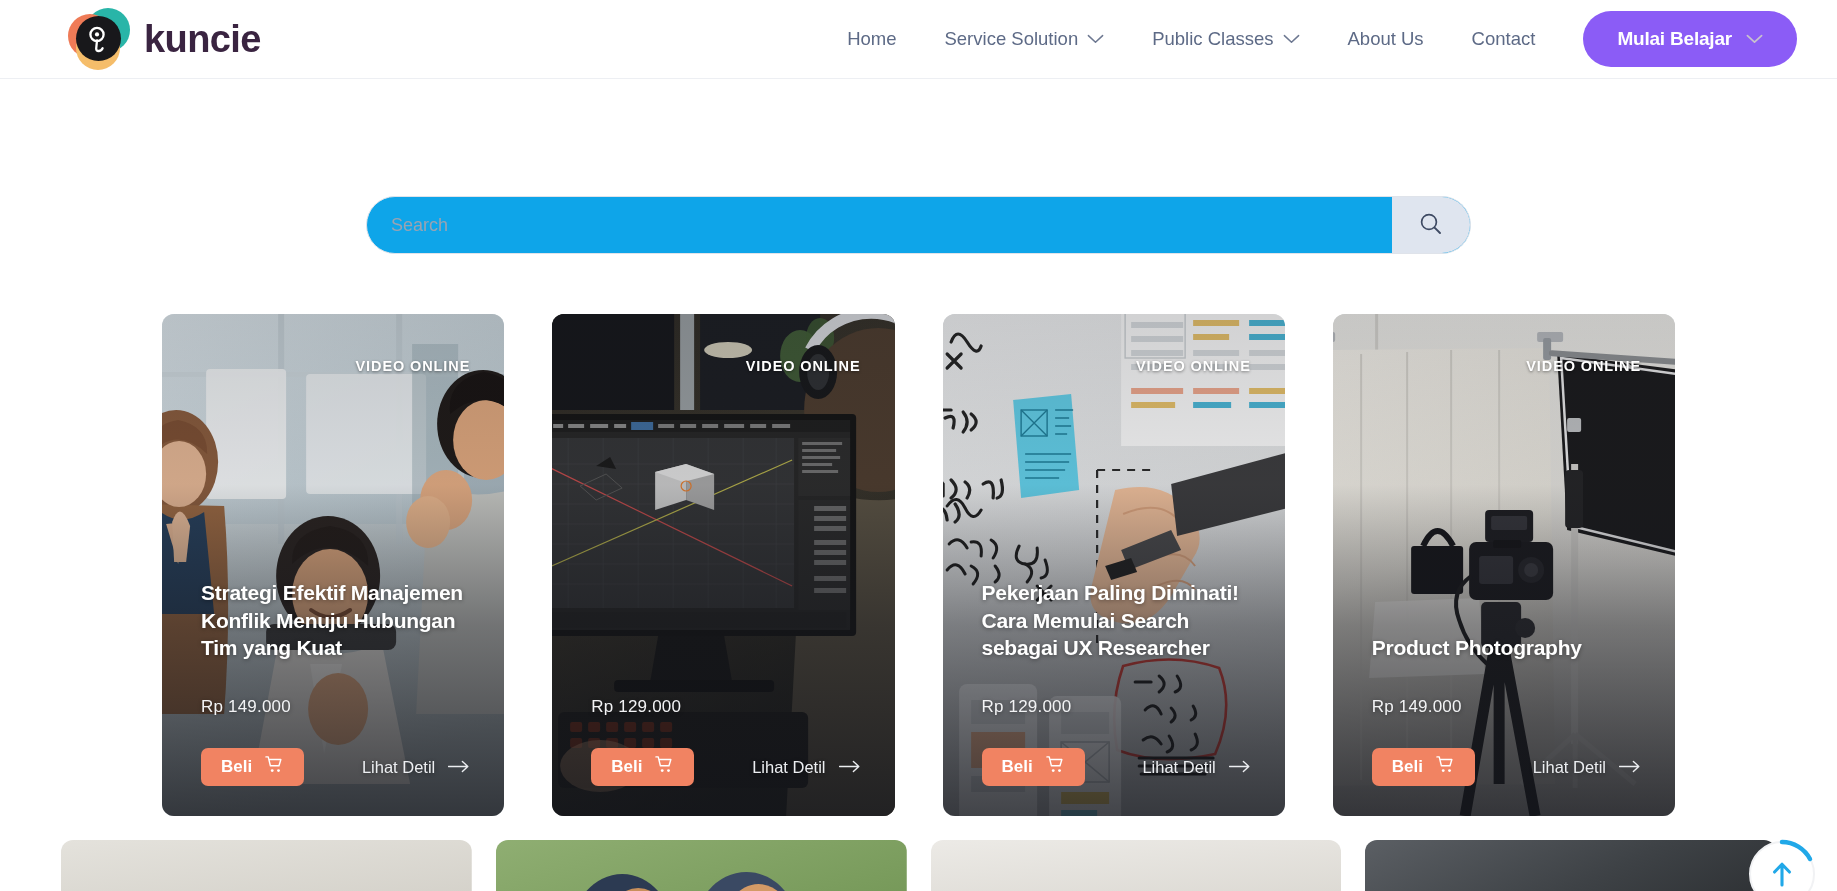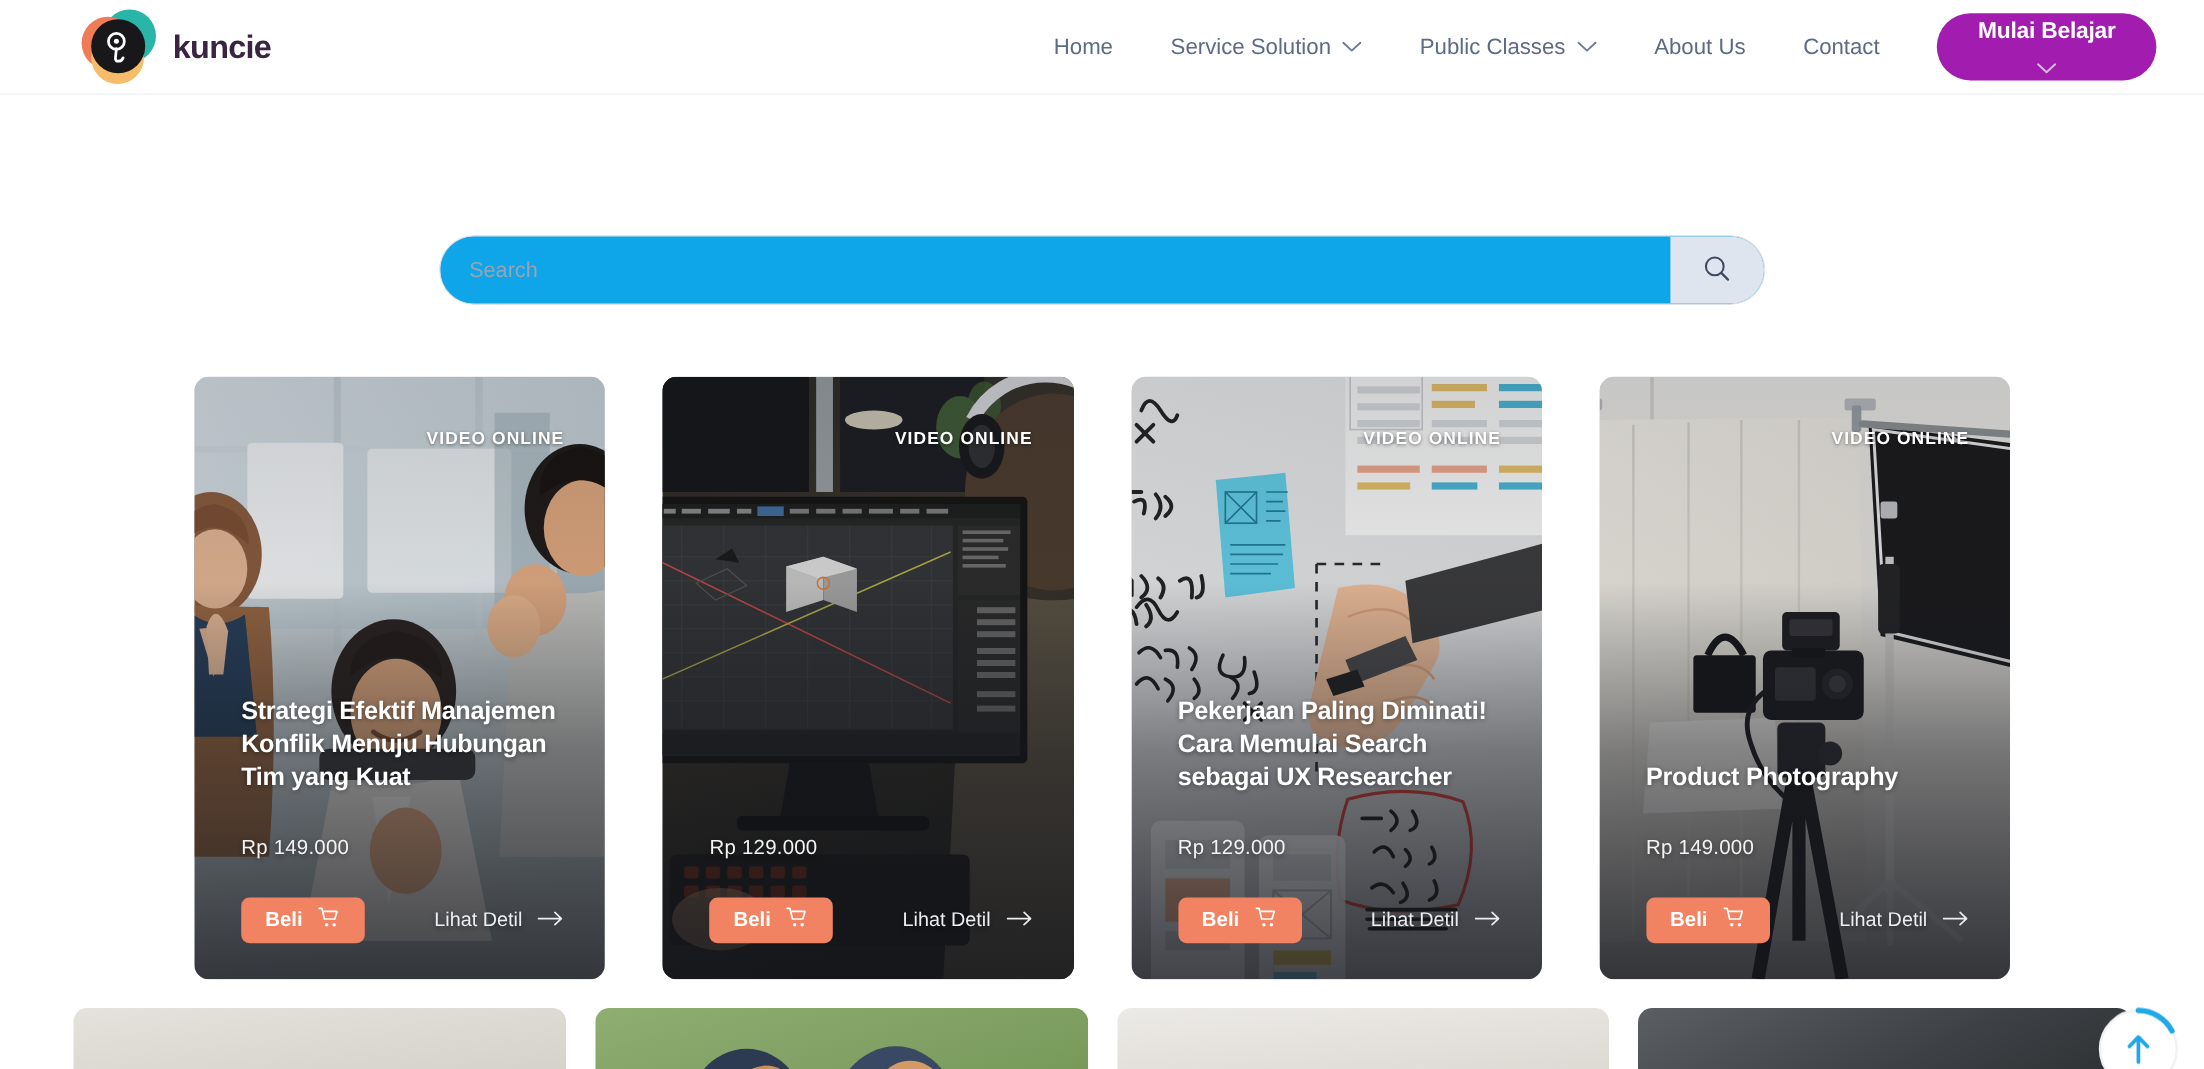--- a/index.html
+++ b/index.html
@@ -61,21 +61,21 @@
     position: absolute;
     width: 45px; height: 45px;
     left: 8px; top: 8px;
     background: #18181b;
     border-radius: 50%;
     z-index: 3;
   }
   .logo-core svg { position: absolute; left: 10px; top: 9px; }
 
   .brand-word {
-    font-size: 27px;
+    font-size: 38px;
     font-weight: 700;
     color: #3a2441;
     letter-spacing: -0.6px;
     line-height: 1;
   }
 
   .nav {
     display: flex;
     align-items: center;
     gap: 0px;
@@ -98,30 +98,29 @@
 
   .cta {
     display: inline-flex;
     align-items: center;
     justify-content: center;
     gap: 14px;
     margin-left: 24px;
     padding: 0 34px;
     height: 56px;
     border-radius: 28px;
-    background: #a21caf;
+    background: #8b5cf6;
     color: #ffffff;
     font-size: 19px;
     font-weight: 700;
     letter-spacing: -0.2px;
     white-space: nowrap;
     border: none;
     cursor: pointer;
     font-family: "Liberation Sans", sans-serif;
-    flex-direction: column;
   }
   .cta .nav-caret svg path { stroke: #c9c2cd; }
 
   
   .search-wrap {
     margin: 117px auto 0;
     width: 1105px;
     height: 58px;
     position: relative;
   }

